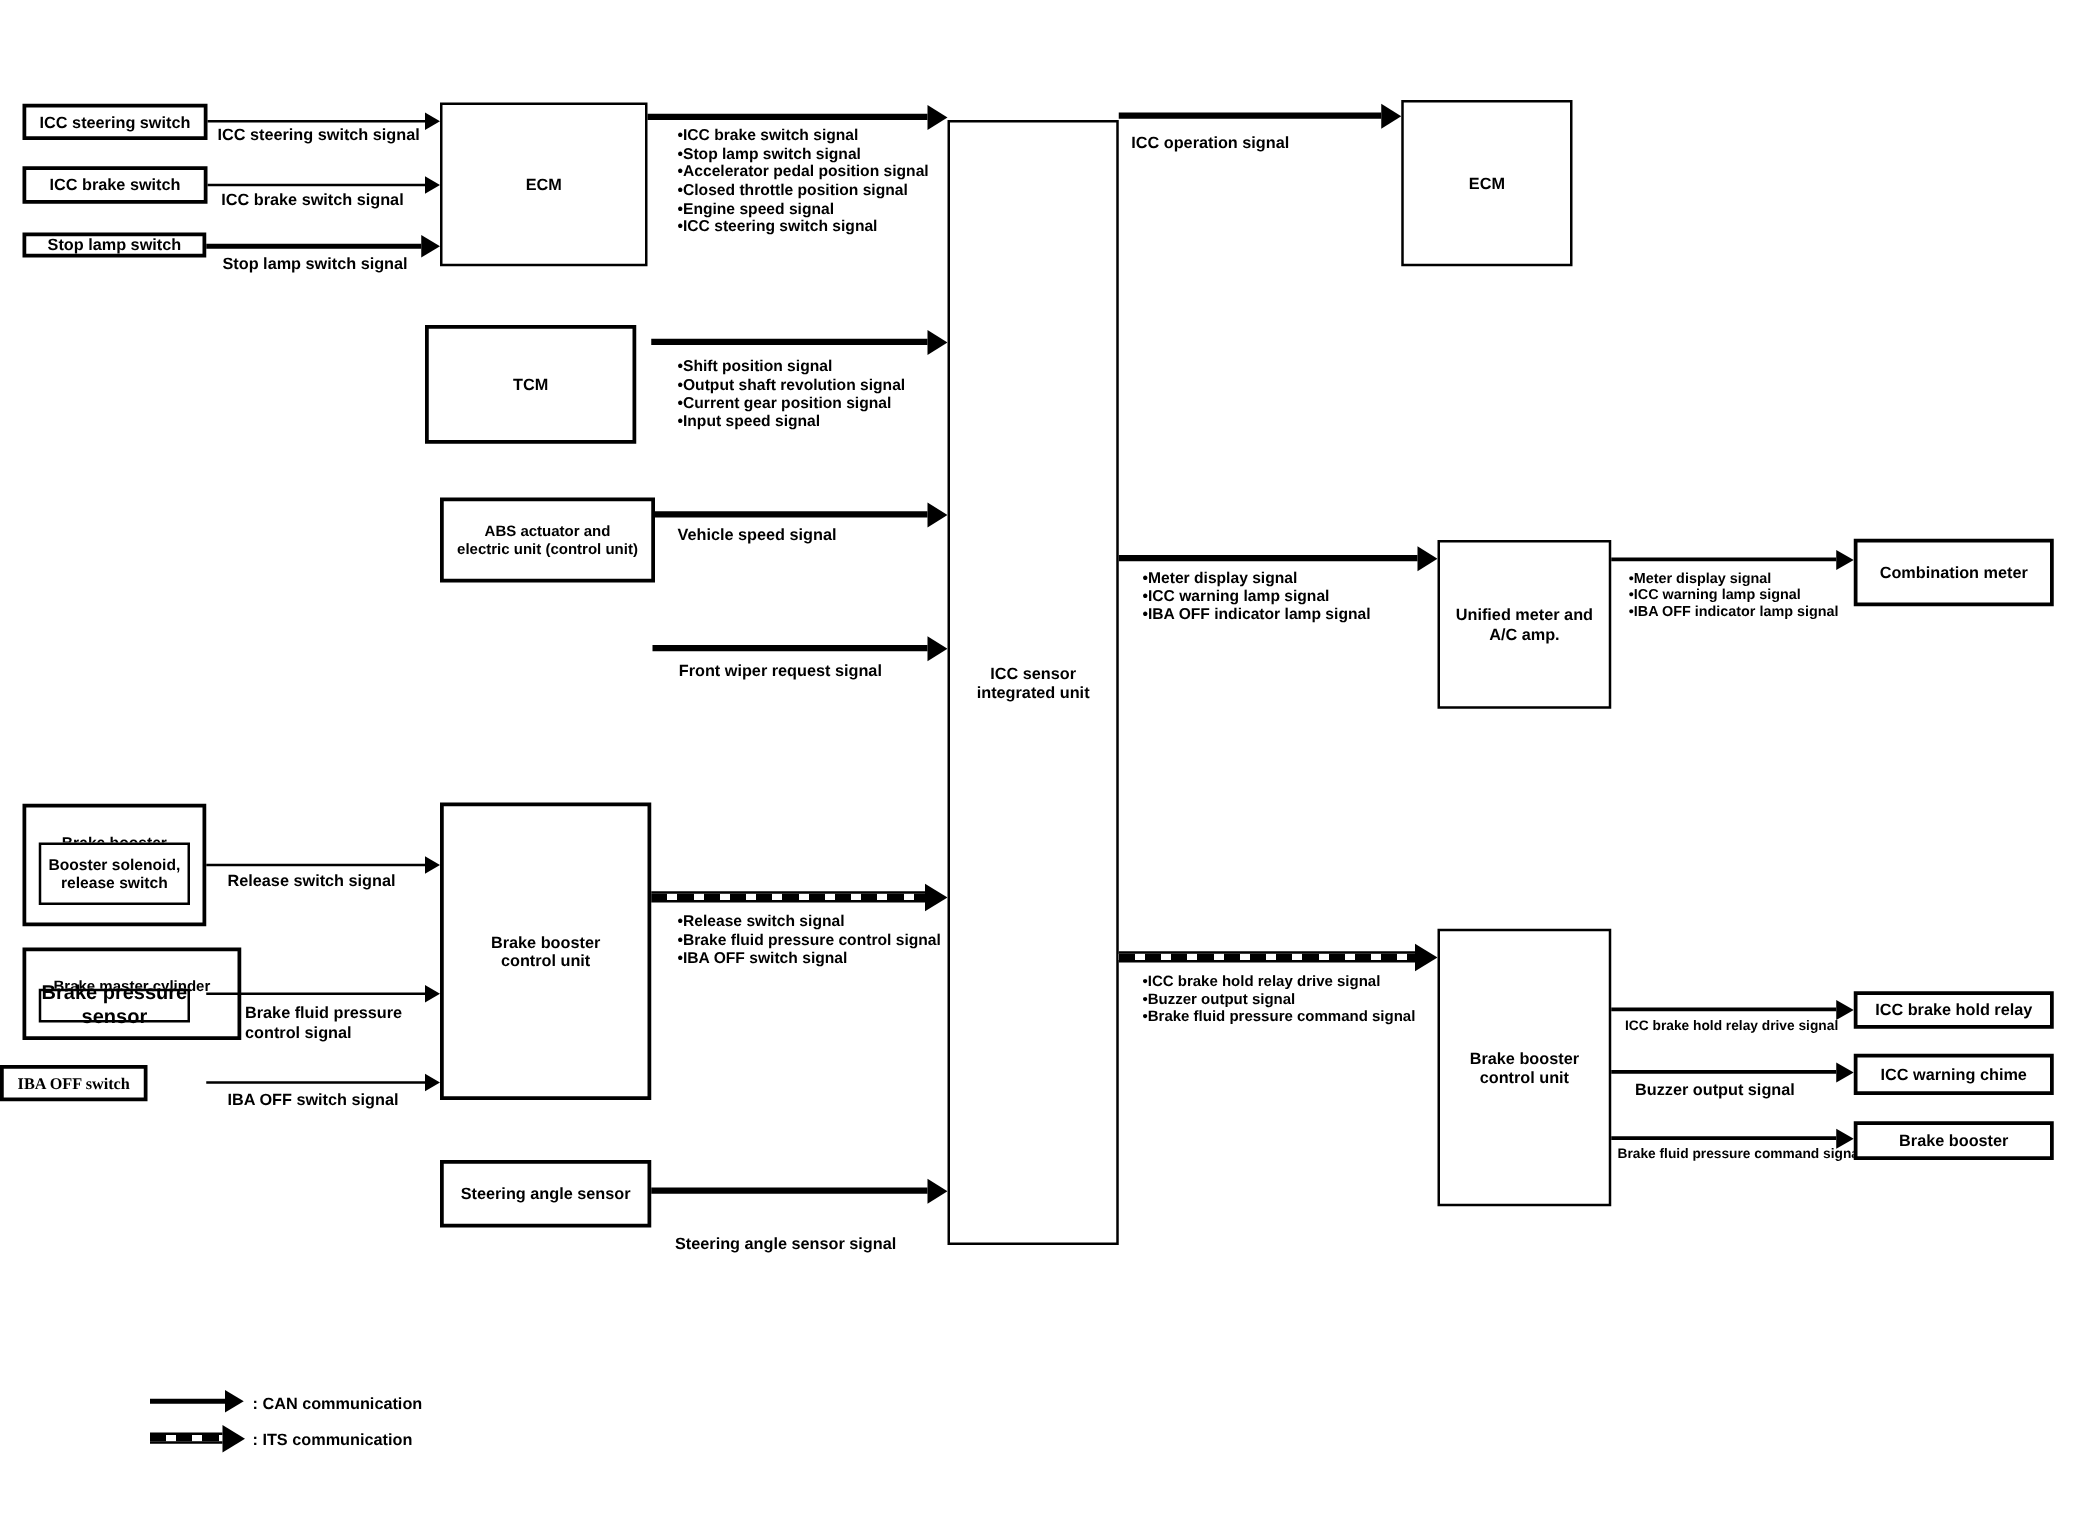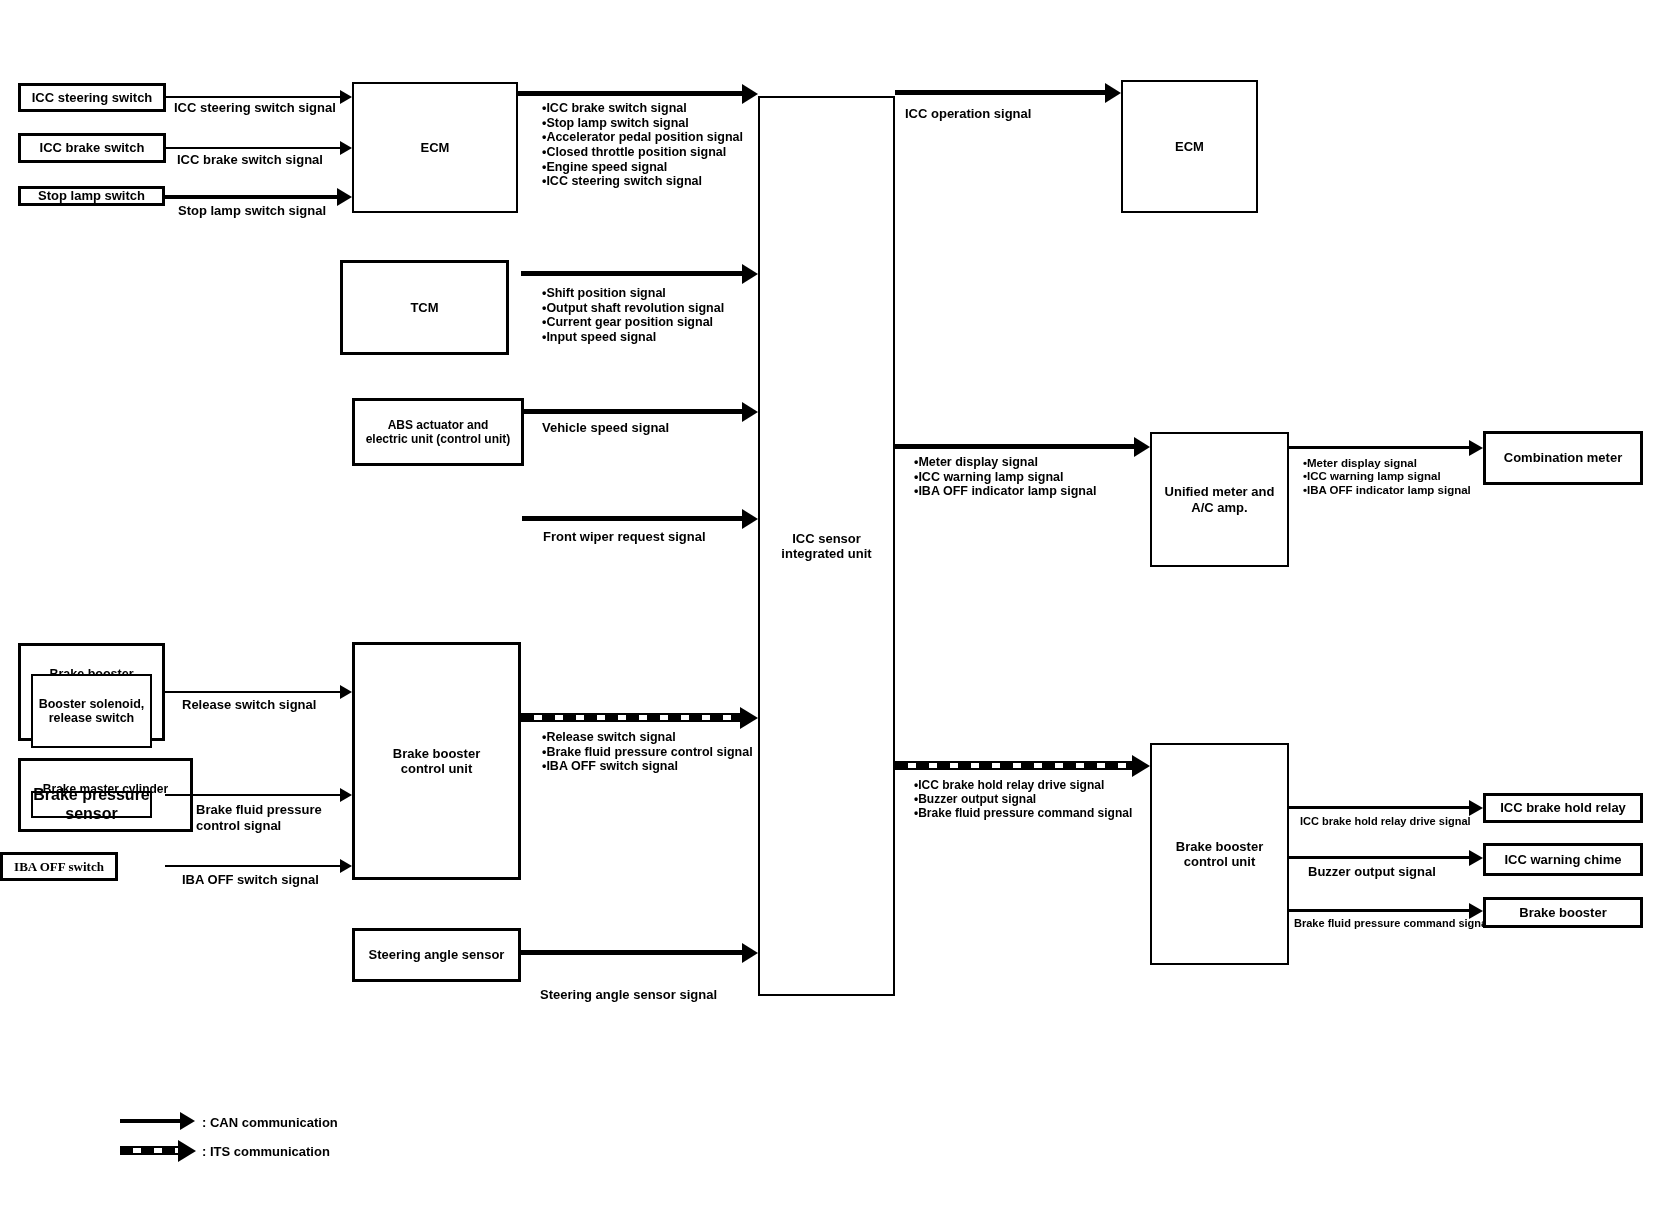--- a/index.html
+++ b/index.html
@@ -73,21 +73,21 @@
   <div class="box bthick fs12" style="left:352px; top:398px; width:172px; height:68px;"><span>ABS actuator and
 electric unit (control unit)</span></div>
   <div class="arr a5" style="left:524px; top:409px; width:218px;"></div>
   <div class="sig" style="left:542px; top:420px;">Vehicle speed signal</div>
 
   <div class="arr a5" style="left:522px; top:516px; width:220px;"></div>
   <div class="sig" style="left:543px; top:529px;">Front wiper request signal</div>
 
   <div class="box bthick outer" style="left:18px; top:643px; width:147px; height:98px;">
     <div class="outer-title">Brake booster</div>
-    <div class="inner-box" style="left:10px; top:28px; width:121px; height:74px;"><span>Booster solenoid,
+    <div class="inner-box" style="left:10px; top:28px; width:121px; height:50px;"><span>Booster solenoid,
 release switch</span></div>
   </div>
   <div class="arr a2" style="left:165px; top:691px; width:175px;"></div>
   <div class="sig" style="left:182px; top:697px;">Release switch signal</div>
 
   <div class="box bthick outer" style="left:18px; top:758px; width:175px; height:74px;">
     <div class="outer-title ot11">Brake master cylinder</div>
     <div class="inner-box" style="left:10px; top:30px; width:121px; height:27px; font-size:16px;"><span>Brake pressure sensor</span></div>
   </div>
   <div class="arr a2" style="left:165px; top:794px; width:175px;"></div>

